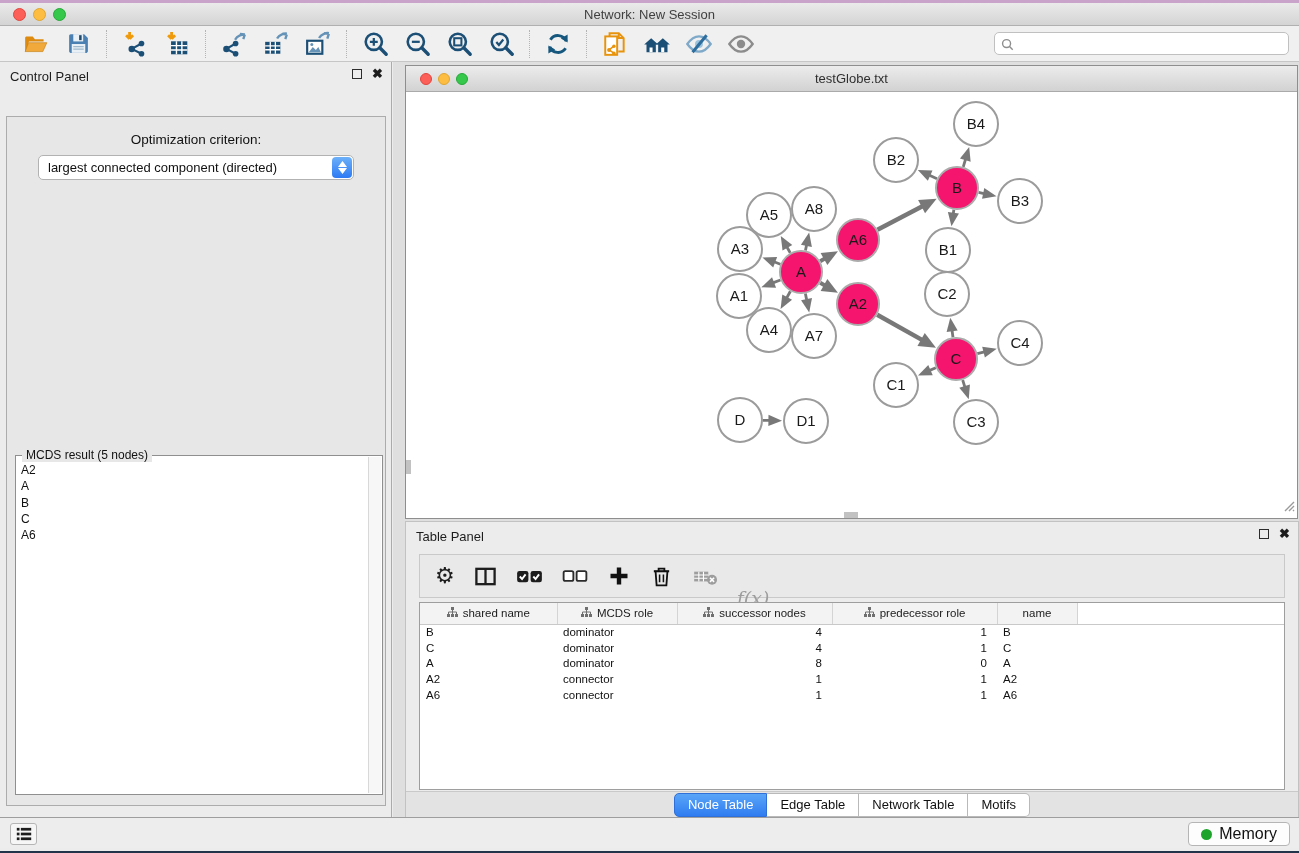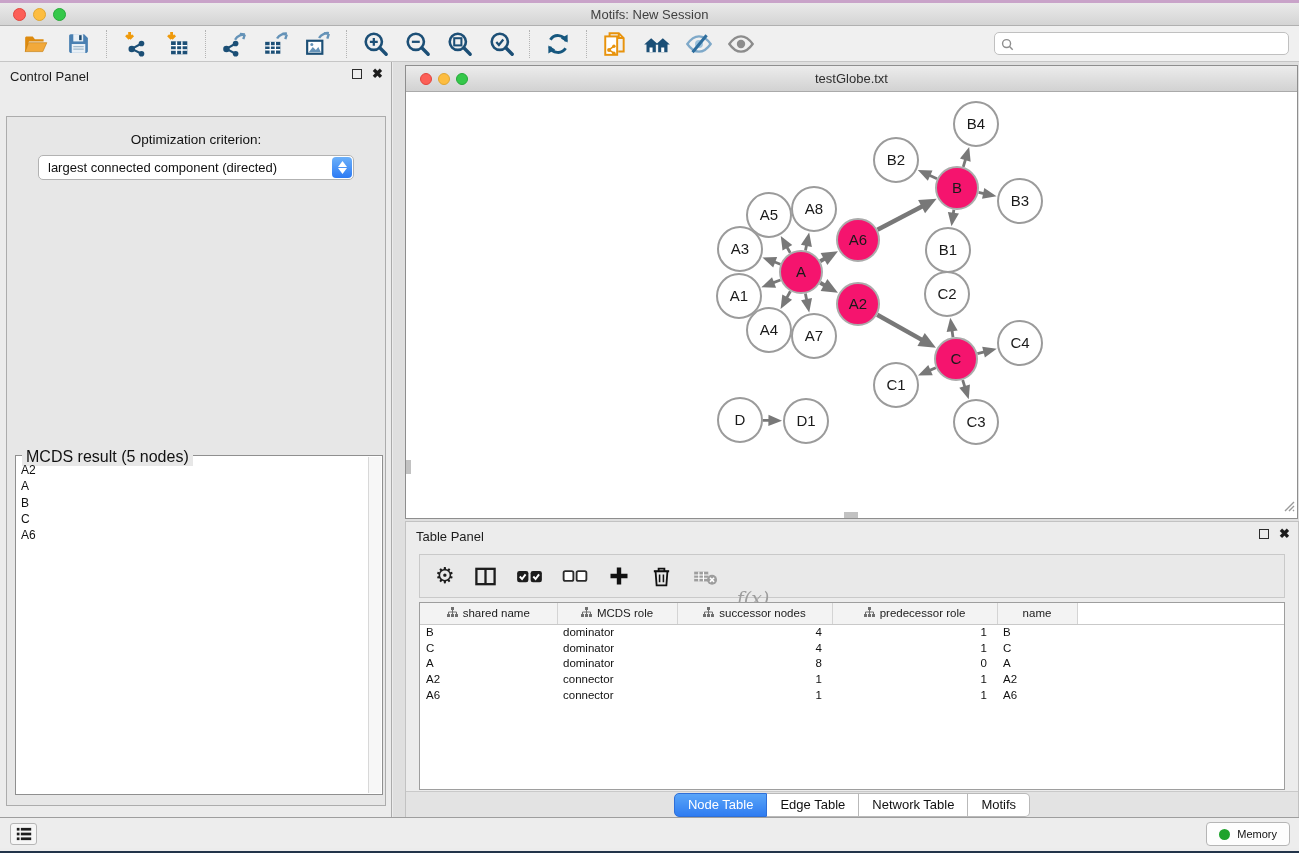--- a/index.html
+++ b/index.html
@@ -51,21 +51,21 @@
   .dd-stepper { position:absolute; right:1px; top:1px; width:20px; height:21px; border-radius:4px;
     background:linear-gradient(#6cb0f9,#2d7bf4); display:flex; flex-direction:column;
     align-items:center; justify-content:center; gap:1px; }
   .dd-stepper svg { display:block; }
   .btn-row { display:flex; justify-content:center; gap:14px; margin-top:11px; }
   .mac-btn { background:#fff; border:1px solid #b6b6b6; border-radius:5px; font-size:13px; color:#111;
     padding:3px 13px 4px; font-family:"Liberation Sans",sans-serif; cursor:pointer; }
   .result-box { position:absolute; left:8px; top:338px; width:368px; height:340px;
     border:1px solid #8f8f8f; background:#fff; }
   .result-legend { position:absolute; left:6px; top:-8px; background:#e7e7e7; padding:0 4px;
-    font-size:16px; color:#111; }
+    font-size:12px; color:#111; }
   .result-list { position:absolute; left:2px; top:6px; right:15px; bottom:2px; overflow:hidden; }
   .result-item { font-size:12px; color:#111; line-height:16.3px; padding-left:3px; cursor:default; }
   .result-scroll { position:absolute; right:1px; top:1px; bottom:1px; width:13px; background:#f7f7f7;
     border-left:1px solid #d8d8d8; }
 
   
   .workspace { position:absolute; left:393px; top:59px; width:906px; height:758px; background:#dfdfdf; }
 
   
   .net-window { position:absolute; left:12px; top:3px; width:893px; height:454px;
@@ -106,36 +106,36 @@
   .seg-tab:first-child { border-left:1px solid #b9b9b9; border-radius:5px 0 0 5px; }
   .seg-tab:last-child { border-radius:0 5px 5px 0; }
   .seg-tab.active { background:linear-gradient(#59a5f8,#2f7cf1); color:#fff; border-color:#2e6fd8; }
 
   
   .statusbar { position:absolute; left:0; top:814px; width:100%; height:31px; background:#ededed;
     border-top:1px solid #9e9e9e; }
   .status-list-btn { position:absolute; left:10px; top:5px; width:27px; height:22px; background:#f6f6f6;
     border:1px solid #b5b5b5; border-radius:3px; display:flex; align-items:center; justify-content:center; cursor:pointer; }
   .memory-btn { position:absolute; right:9px; top:4px; height:24px; background:#fdfdfd; border:1px solid #b5b5b5;
-    border-radius:4px; display:flex; align-items:center; gap:7px; padding:0 12px; font-size:11px; color:#111; cursor:pointer; }
+    border-radius:4px; display:flex; align-items:center; gap:7px; padding:0 12px; font-size:16px; color:#111; cursor:pointer; }
   .memory-dot { width:11px; height:11px; border-radius:50%; background:#1ea32c; }
 </style>
 </head>
 <body>
 
 <div class="screen">
   <div class="desktop-top"></div>
 
   <div class="app">
 
     <div class="titlebar">
       <span class="tl red"></span>
       <span class="tl yellow"></span>
       <span class="tl green"></span>
-      <div class="title-text">Motifs: New Session</div>
+      <div class="title-text">Network: New Session</div>
     </div>
 
     <div class="toolbar">
       <div class="tb-group">
         <span class="tb-btn">
           <svg width="26" height="26" viewBox="0 0 24 24">
               <path d="M2 19V6.3C2 5.6 2.6 5 3.3 5H9l2 2.6h8v2.2H5.5L2.8 19z" fill="#dd8a0e"></path>
               <path d="M2 19l3.2-8.2H22L18.3 19z" fill="#f2a93b" stroke="#c87f10" stroke-width="0.6"></path>
             </svg>
         </span>

